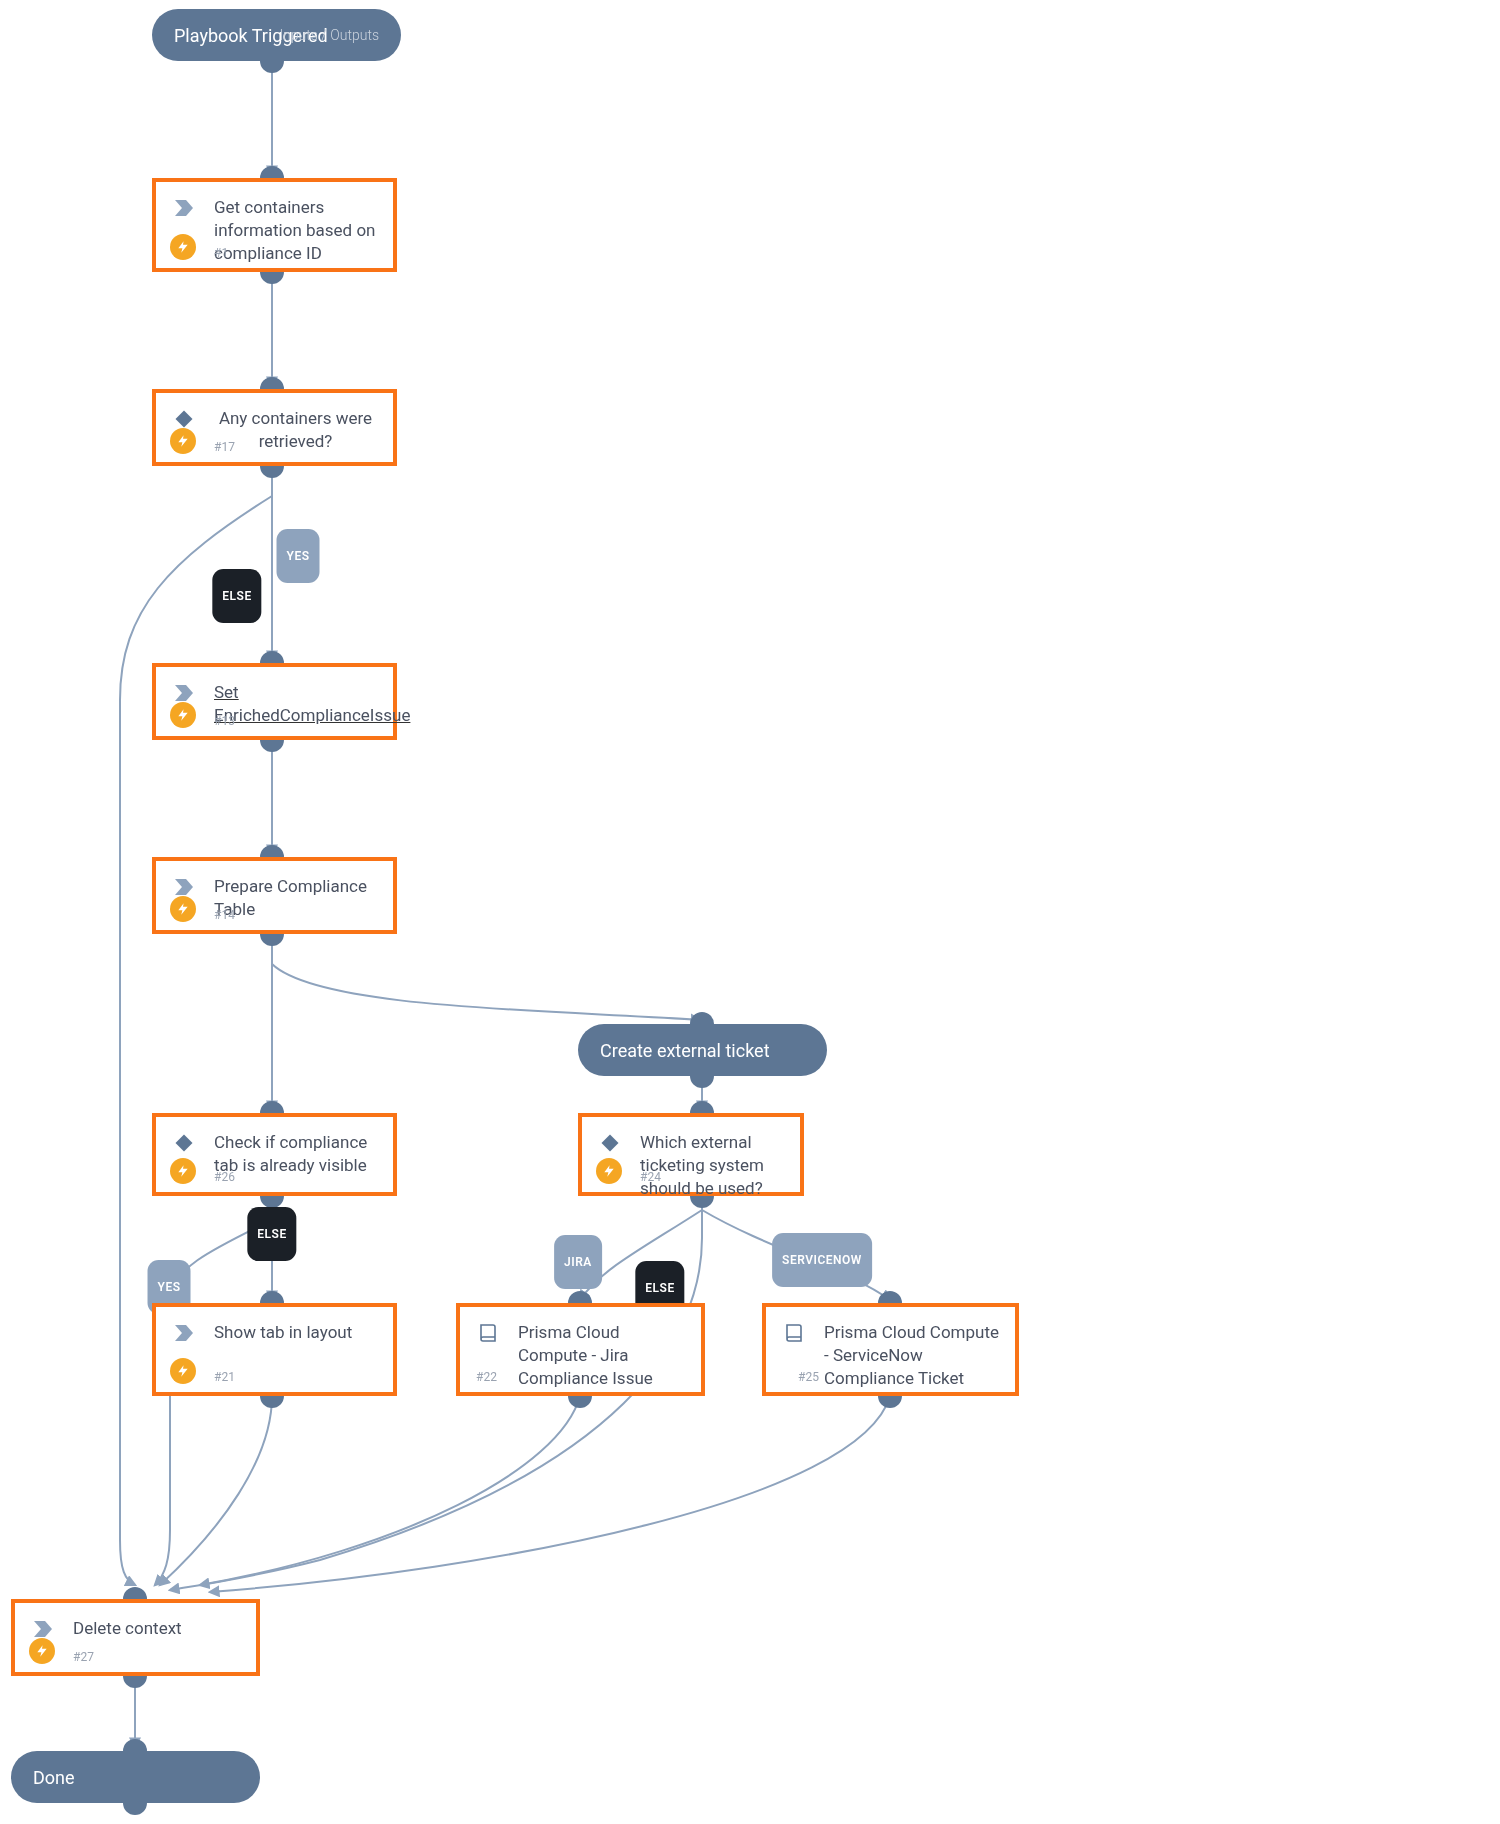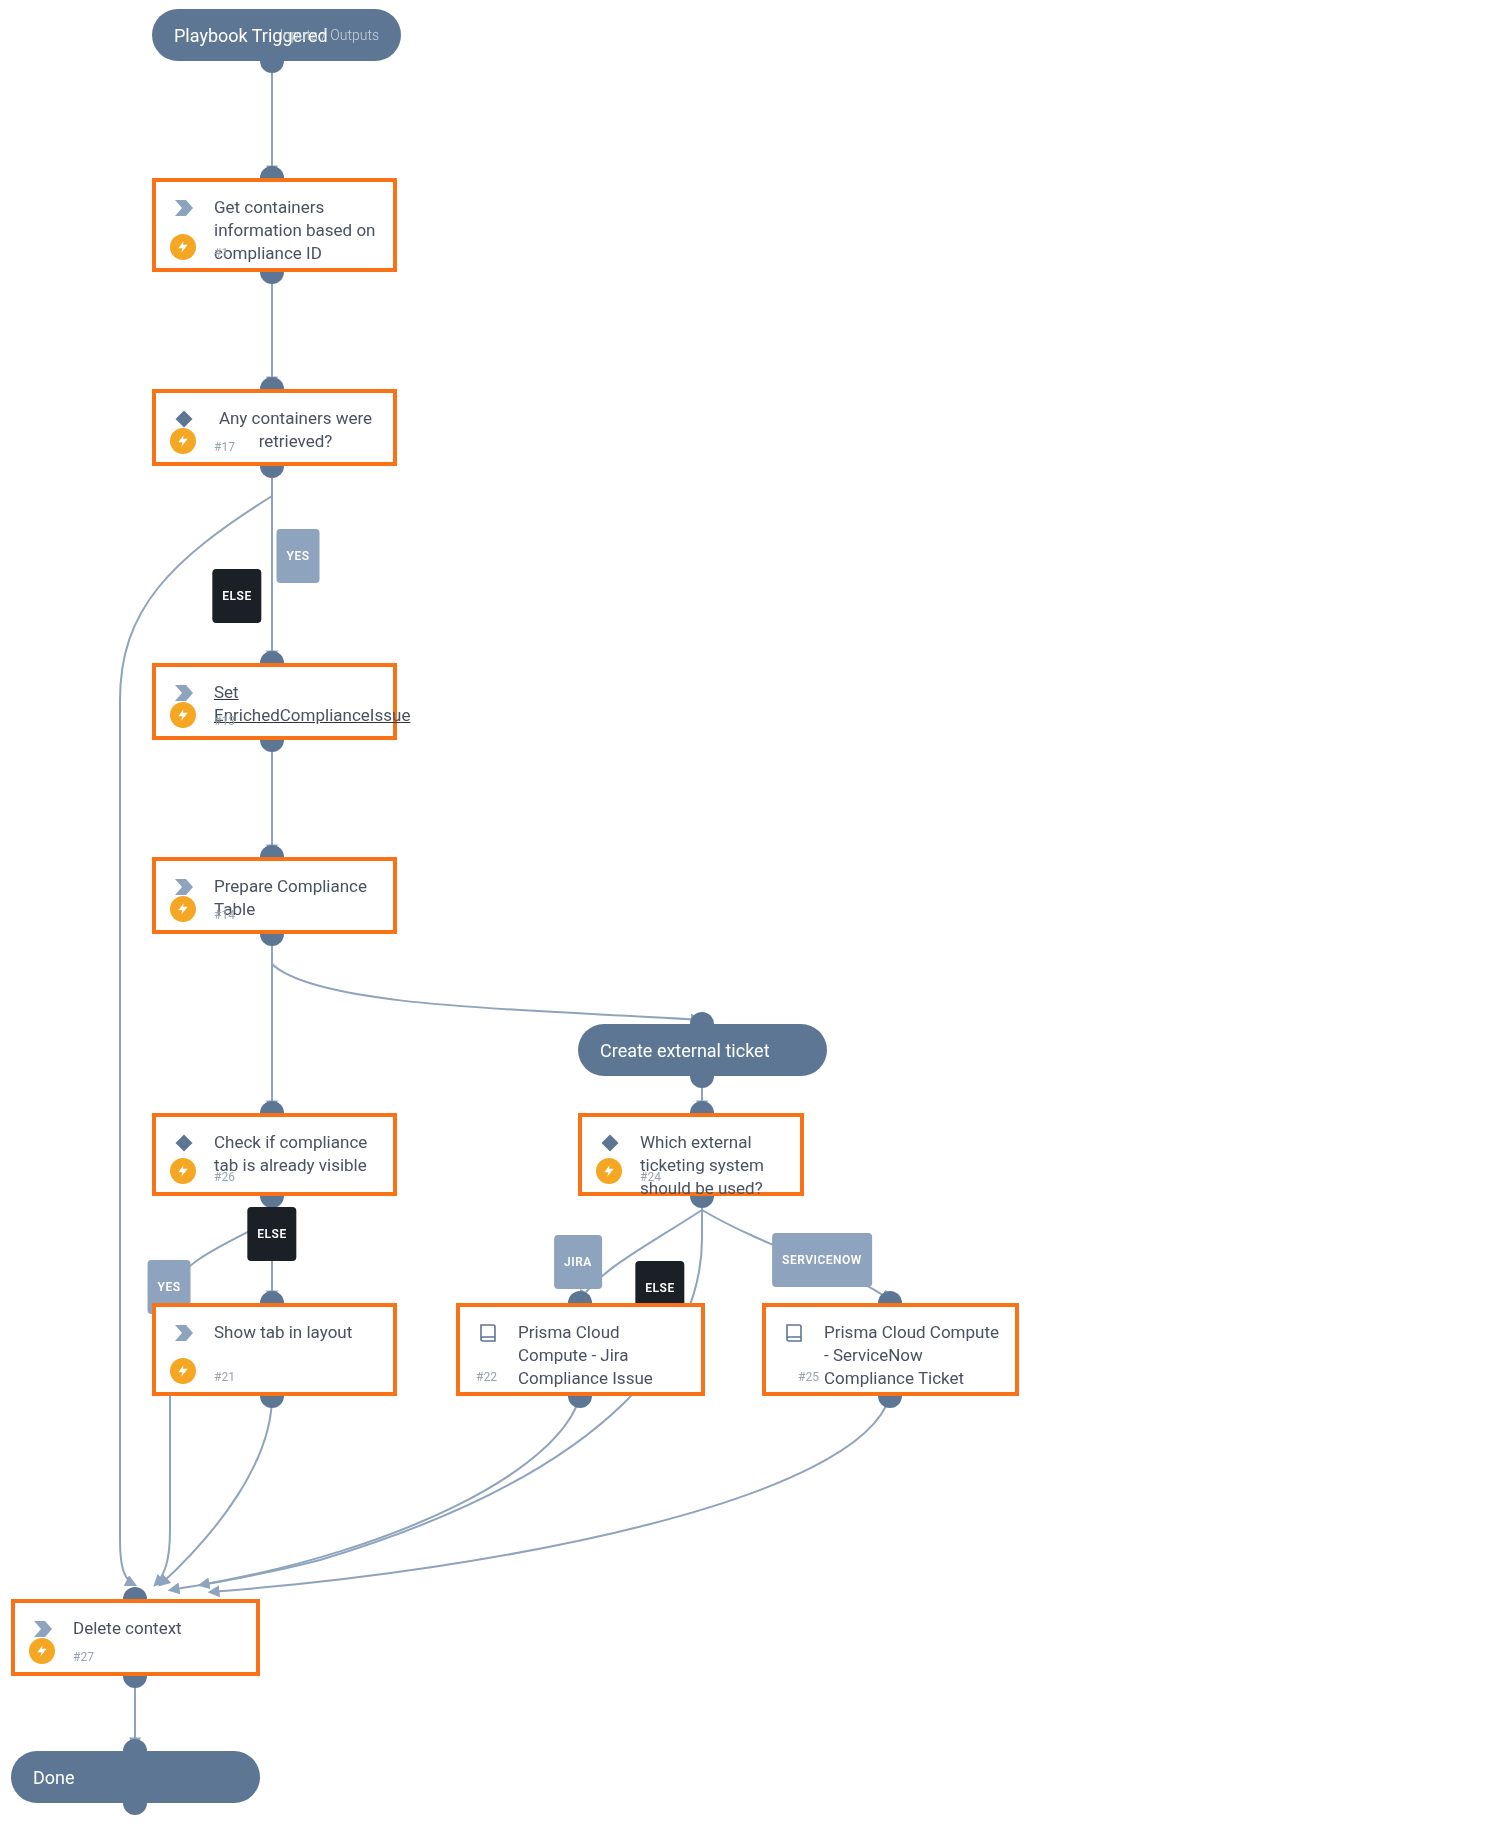--- a/index.html
+++ b/index.html
@@ -83,21 +83,21 @@
   .diamond { fill: #5d7694; }
   .book { fill: none; stroke: #5d7694; stroke-width: 1.6; }
   .branch-label {
     position: absolute;
     background: #8ea3bd;
     color: #fff;
     font-size: 12px;
     font-weight: 600;
     letter-spacing: 0.5px;
     padding: 20px 10px;
-    border-radius: 4px;
+    border-radius: 11px;
     transform: translate(-50%, -50%);
   }
   .branch-label.else {
     background: #1b2027;
   }
   .half-dot {
     fill: #5d7694;
   }
   path.flow {
     fill: none;

